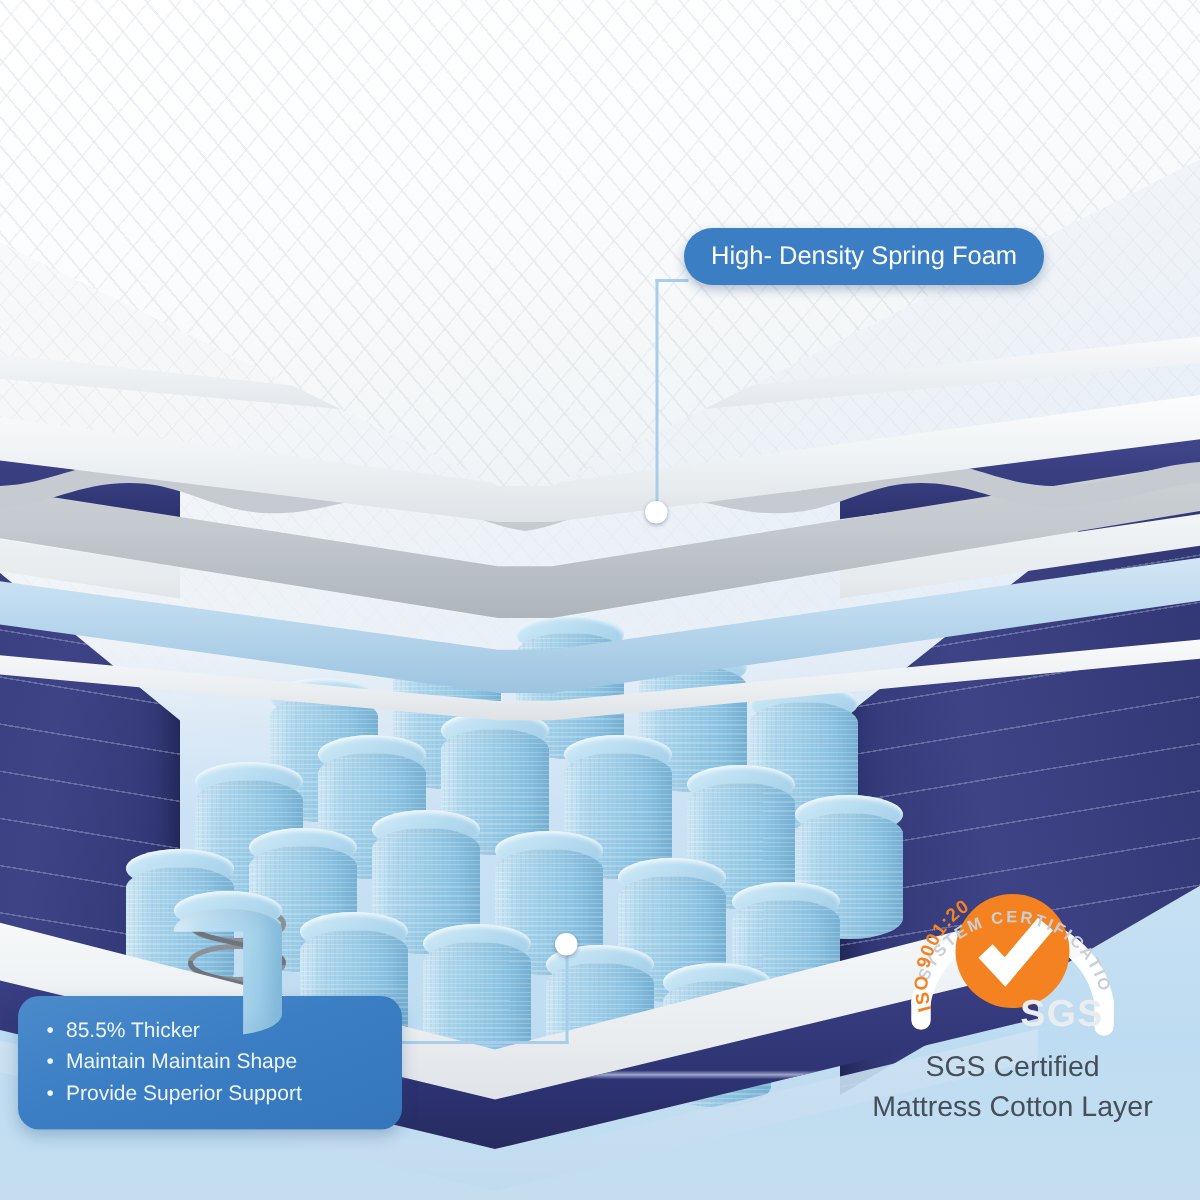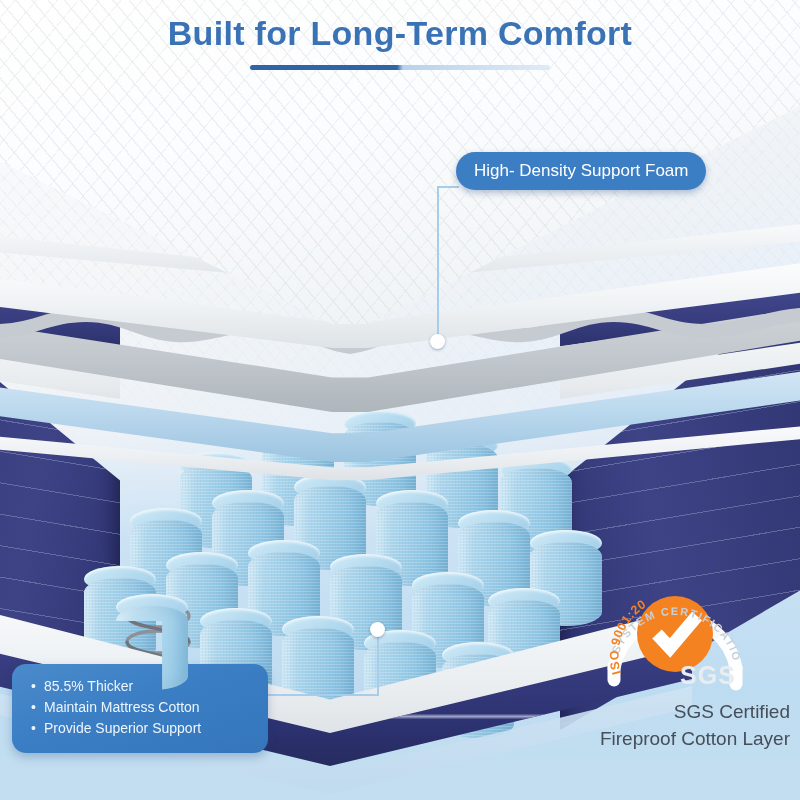--- a/index.html
+++ b/index.html
@@ -187,21 +187,21 @@
   #box-spring li .bu{position:absolute;left:5px;top:0;}
 
   #leader-spring-v{left:377px;top:636px;width:2px;height:60px;}
   #leader-spring-h{left:246px;top:694px;width:133px;height:2px;}
   #dot-spring{left:370px;top:622px;}
 
   
   #sgs{position:absolute;left:560px;top:572px;width:230px;text-align:center;}
   #sgs-mark{position:relative;width:150px;height:120px;margin:0 auto;}
   #sgs-mark svg{display:block;width:150px;height:120px;}
-  #sgs-caption{margin-top:6px;color:#454e59;font-size:19px;line-height:27px;text-align:right;}
+  #sgs-caption{margin-top:6px;color:#454e59;font-size:19px;line-height:27px;}
 </style>
 </head>
 <body>
 
 <div id="stage">
 
   <div class="bg-base"></div>
   <div class="bg-texture"></div>
   <div class="bg-bottom"></div>
 
@@ -373,43 +373,39 @@
       </div>
     </div>
 
     <div class="lay foam-white"></div>
     <div class="lay cover-edge"></div>
     <div class="lay cover-top">
       <div class="cover-quilt"></div>
     </div>
   </div>
 
-  <div id="title">
-    <div class="t">Built for Long-Term Comfort</div>
-    <div class="rule"></div>
-  </div>
 
   <div class="leader" id="leader-foam-h"></div>
   <div class="leader" id="leader-foam-v"></div>
   <div class="dot" id="dot-foam"></div>
-  <div class="pill" id="pill-foam">High- Density Support Foam</div>
+  <div class="pill" id="pill-foam">High- Density Spring Foam</div>
 
   <div class="leader" id="leader-spring-v"></div>
   <div class="leader" id="leader-spring-h"></div>
   <div class="dot" id="dot-spring"></div>
 
   <div id="box-spring">
     <ul>
       <li>
         <span class="bu">•</span>
         <span>85.5% Thicker</span>
       </li>
       <li>
         <span class="bu">•</span>
-        <span>Maintain Mattress Cotton</span>
+        <span>Maintain Maintain Shape</span>
       </li>
       <li>
         <span class="bu">•</span>
         <span>Provide Superior Support</span>
       </li>
     </ul>
   </div>
 
   <div id="sgs">
     <div id="sgs-mark">
@@ -427,17 +423,17 @@
           <textPath href="#arcTop" startOffset="6%">SYSTEM CERTIFICATION</textPath>
         </text>
         <text font-family="'Liberation Sans', sans-serif" font-size="12.5" font-weight="bold" fill="#f58220" letter-spacing="0.6">
           <textPath href="#arcBot" startOffset="4%">ISO 9001:2000</textPath>
         </text>
         <text x="108" y="112" text-anchor="middle" font-family="'Liberation Sans', sans-serif" font-size="25" font-weight="bold" fill="#e9edf0" letter-spacing="1">SGS</text>
       </svg>
     </div>
     <div id="sgs-caption">
       <div>SGS Certified</div>
-      <div>Fireproof Cotton Layer</div>
+      <div>Mattress Cotton Layer</div>
     </div>
   </div>
 
 </div>
 
 </body></html>

